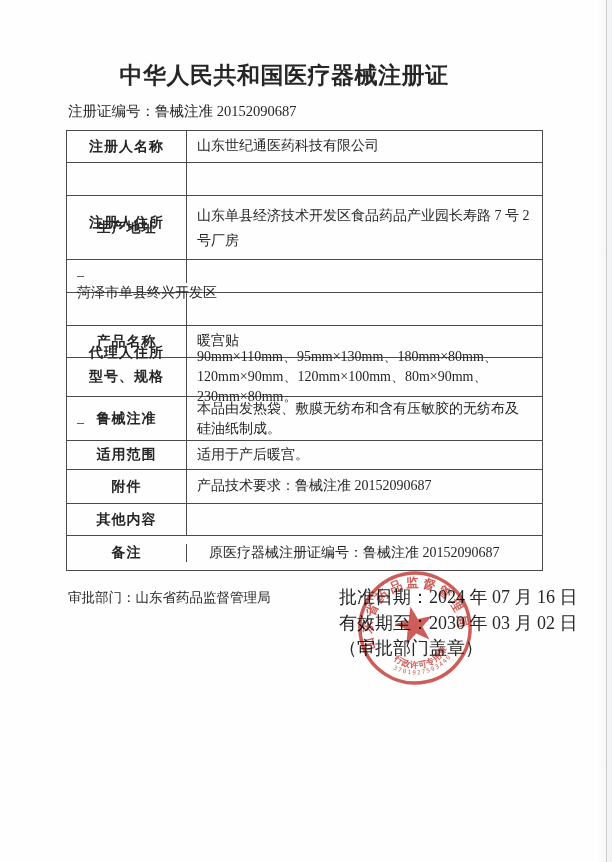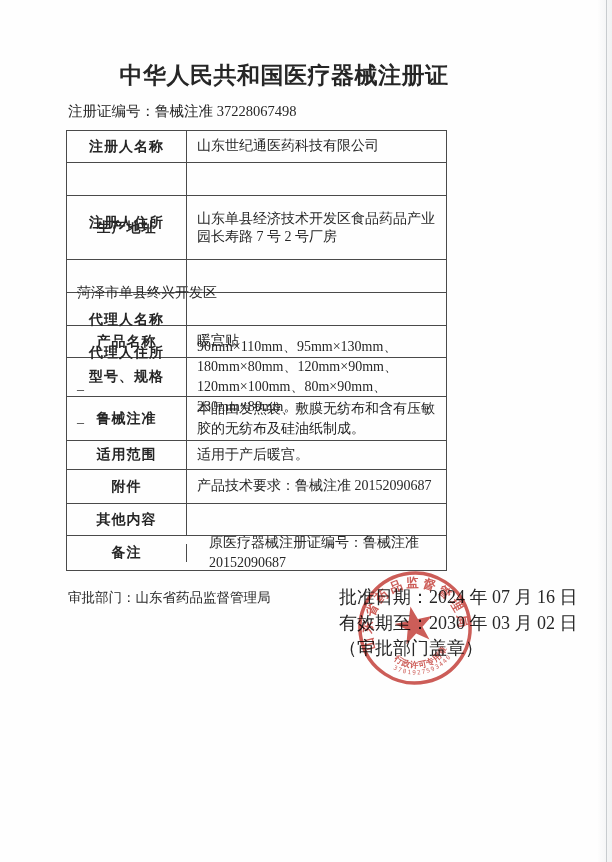--- a/index.html
+++ b/index.html
@@ -20,39 +20,39 @@
   }
   .doc-title {
     position:absolute; top:60px; left:0; width:568px;
     text-align:center; font-size:23px; font-weight:bold;
     letter-spacing:0.5px; white-space:nowrap;
   }
   .cert-no-line {
     position:absolute; top:102px; left:68px; font-size:14.5px; white-space:nowrap;
   }
   .cert-table {
-    position:absolute; left:66px; top:130px; width:381px;
+    position:absolute; left:66px; top:130px; width:477px;
     border:1px solid #4a4a4a; box-sizing:border-box;
     font-size:14px;
   }
   .row { display:flex; border-bottom:1px solid #4a4a4a; box-sizing:border-box; }
   .row:last-child { border-bottom:none;align-items:center; }
   .row .label {
     width:120px; flex:0 0 120px; border-right:1px solid #4a4a4a;
     display:flex; align-items:center; justify-content:center;
     text-align:center; font-weight:600; box-sizing:border-box;
     letter-spacing:1px;
   }
   .row .value {
     flex:1; display:flex; align-items:center;
     padding:0 10px; box-sizing:border-box; line-height:1.45;
   }
   .h33{height:32px;} .h34{height:33px;flex-direction:column;} .h65{height:64px;}
   .h40{height:39px;} .h45{height:44px;} .h30{height:29px;} .h35{height:34px;}
-  .loose .value { line-height:18px; }
+  .loose .value { line-height:25px; }
   .tight .value { line-height:20px; }
   .indent .value { padding-left:22px; }
   .footer-dept {
     position:absolute; left:68px; top:589px; font-size:13.5px; white-space:nowrap;
   }
   .footer-dates {
     position:absolute; left:339px; top:585px; font-size:18px;
     line-height:25.5px; white-space:nowrap;
   }
   .seal-wrap {
@@ -60,37 +60,36 @@
     opacity:0.85; mix-blend-mode:multiply; pointer-events:none;
   }
 </style>
 </head>
 <body>
 
 <div class="page">
 
   <div class="doc-title">中华人民共和国医疗器械注册证</div>
 
-  <div class="cert-no-line">注册证编号：鲁械注准 37228067498</div>
+  <div class="cert-no-line">注册证编号：鲁械注准 20152090687</div>
 
   <div class="cert-table">
     <div class="row h33">
       <div class="label">注册人名称</div>
       <div class="value">山东世纪通医药科技有限公司</div>
     </div>
     <div class="row h34">
       <div class="label">注册人住所</div>
       <div class="value">菏泽市单县终兴开发区</div>
     </div>
     <div class="row h65 loose">
       <div class="label">生产地址</div>
       <div class="value">山东单县经济技术开发区食品药品产业园长寿路 7 号 2 号厂房</div>
     </div>
     <div class="row h34">
-      <div class="label">代理人名称</div>
       <div class="value">–</div>
     </div>
     <div class="row h34">
       <div class="label">代理人住所</div>
       <div class="value">–</div>
     </div>
     <div class="row h33">
       <div class="label">产品名称</div>
       <div class="value">暖宫贴</div>
     </div>

